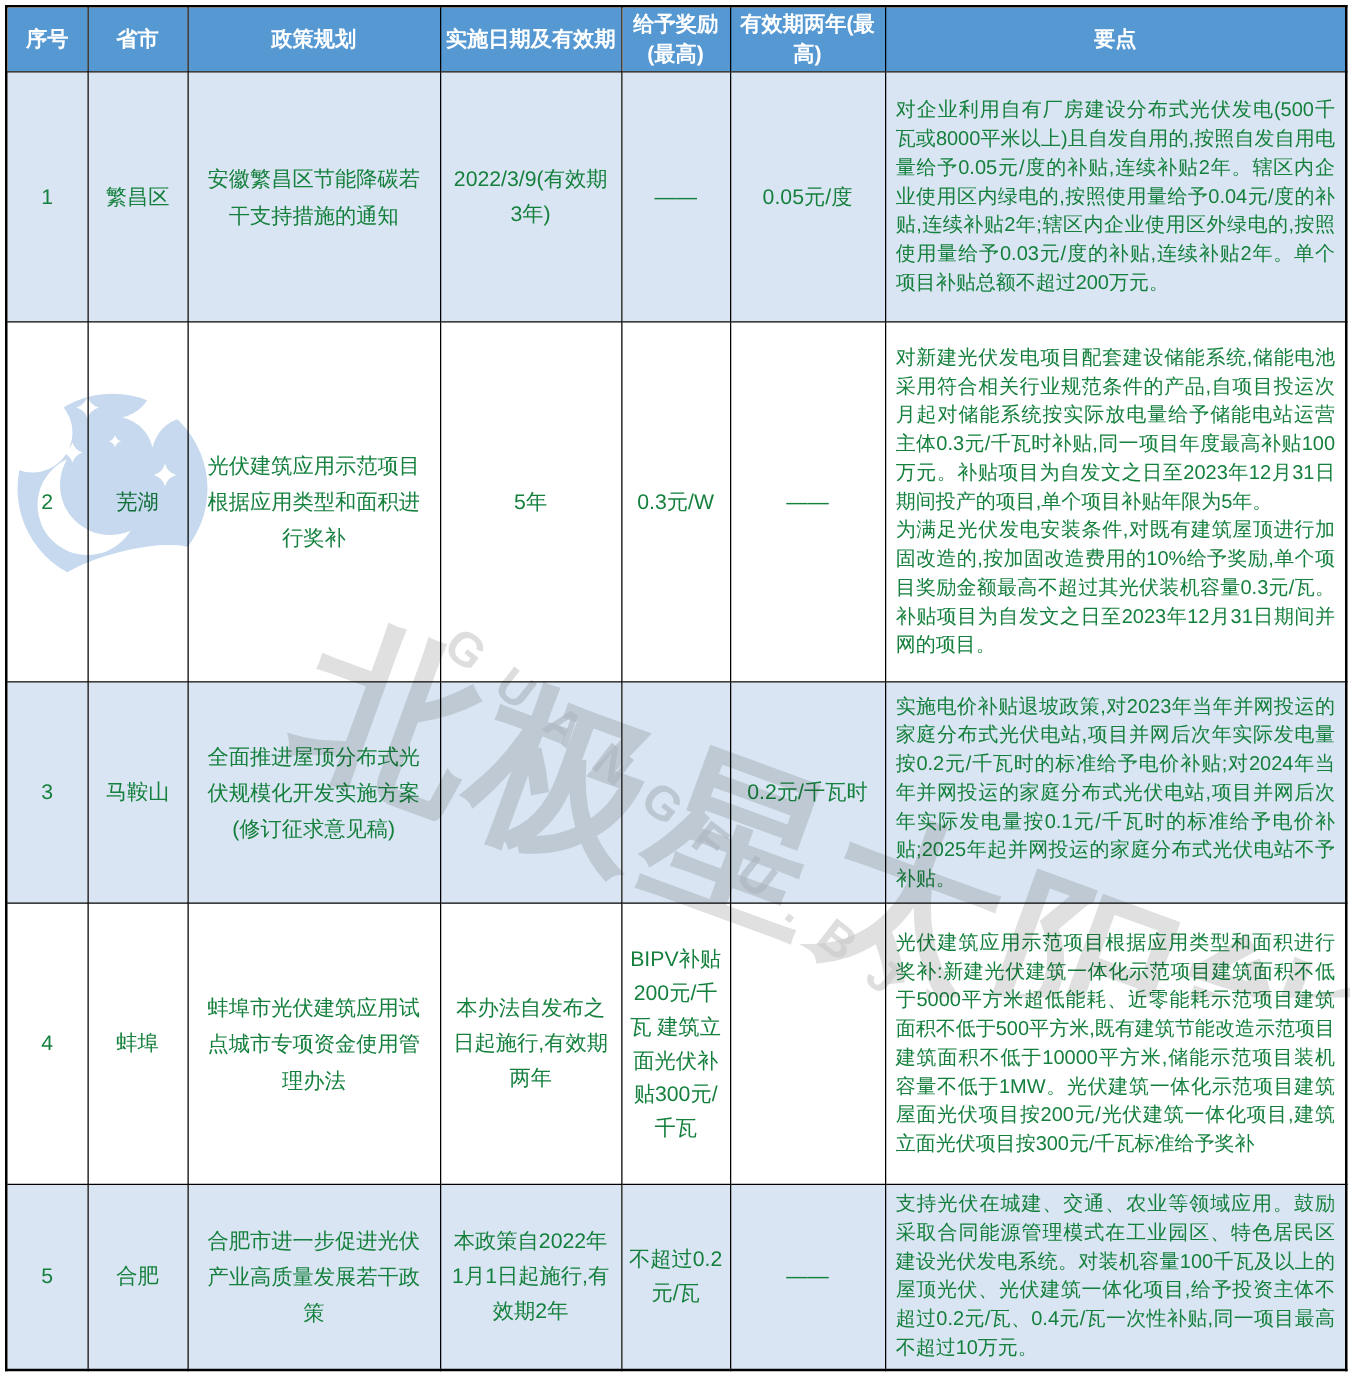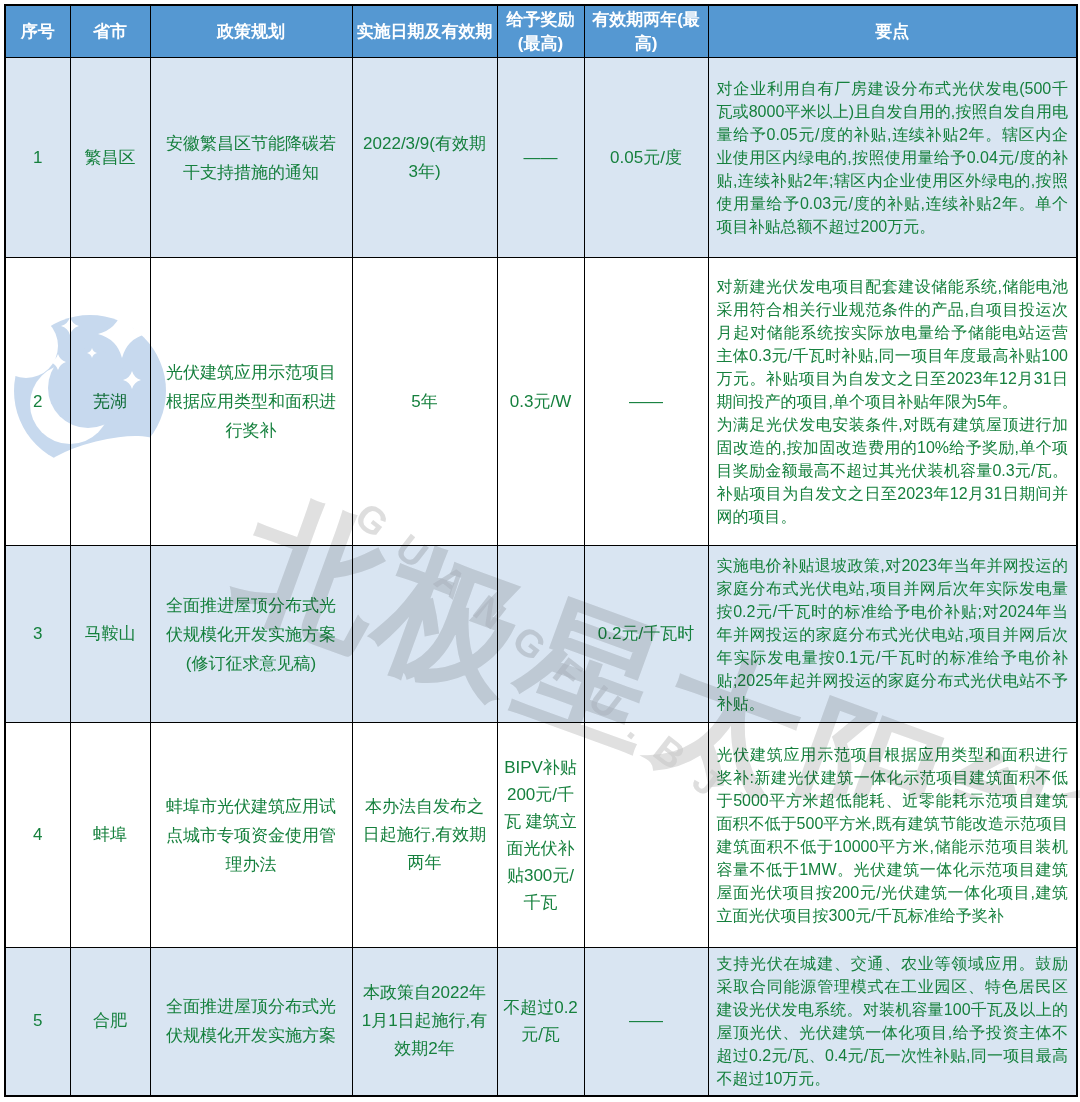--- a/index.html
+++ b/index.html
@@ -116,21 +116,21 @@
         <td>蚌埠</td>
         <td class="policy-col">蚌埠市光伏建筑应用试点城市专项资金使用管理办法</td>
         <td class="date-col">本办法自发布之日起施行,有效期两年</td>
         <td class="install-col">BIPV补贴200元/千瓦 建筑立面光伏补贴300元/千瓦</td>
         <td></td>
         <td class="points">光伏建筑应用示范项目根据应用类型和面积进行奖补:新建光伏建筑一体化示范项目建筑面积不低于5000平方米超低能耗、近零能耗示范项目建筑面积不低于500平方米,既有建筑节能改造示范项目建筑面积不低于10000平方米,储能示范项目装机容量不低于1MW。光伏建筑一体化示范项目建筑屋面光伏项目按200元/光伏建筑一体化项目,建筑立面光伏项目按300元/千瓦标准给予奖补</td>
       </tr>
       <tr>
         <td>5</td>
         <td>合肥</td>
-        <td class="policy-col">全面推进屋顶分布式光伏规模化开发实施方案</td>
+        <td class="policy-col">合肥市进一步促进光伏产业高质量发展若干政策</td>
         <td class="date-col">本政策自2022年1月1日起施行,有效期2年</td>
         <td class="install-col">不超过0.2元/瓦</td>
         <td>——</td>
         <td class="points">支持光伏在城建、交通、农业等领域应用。鼓励采取合同能源管理模式在工业园区、特色居民区建设光伏发电系统。对装机容量100千瓦及以上的屋顶光伏、光伏建筑一体化项目,给予投资主体不超过0.2元/瓦、0.4元/瓦一次性补贴,同一项目最高不超过10万元。</td>
       </tr>
     </tbody>
   </table>
 
   <div class="wm-layer">
     <svg class="wm-logo" viewBox="0 0 160 185" xmlns="http://www.w3.org/2000/svg">

